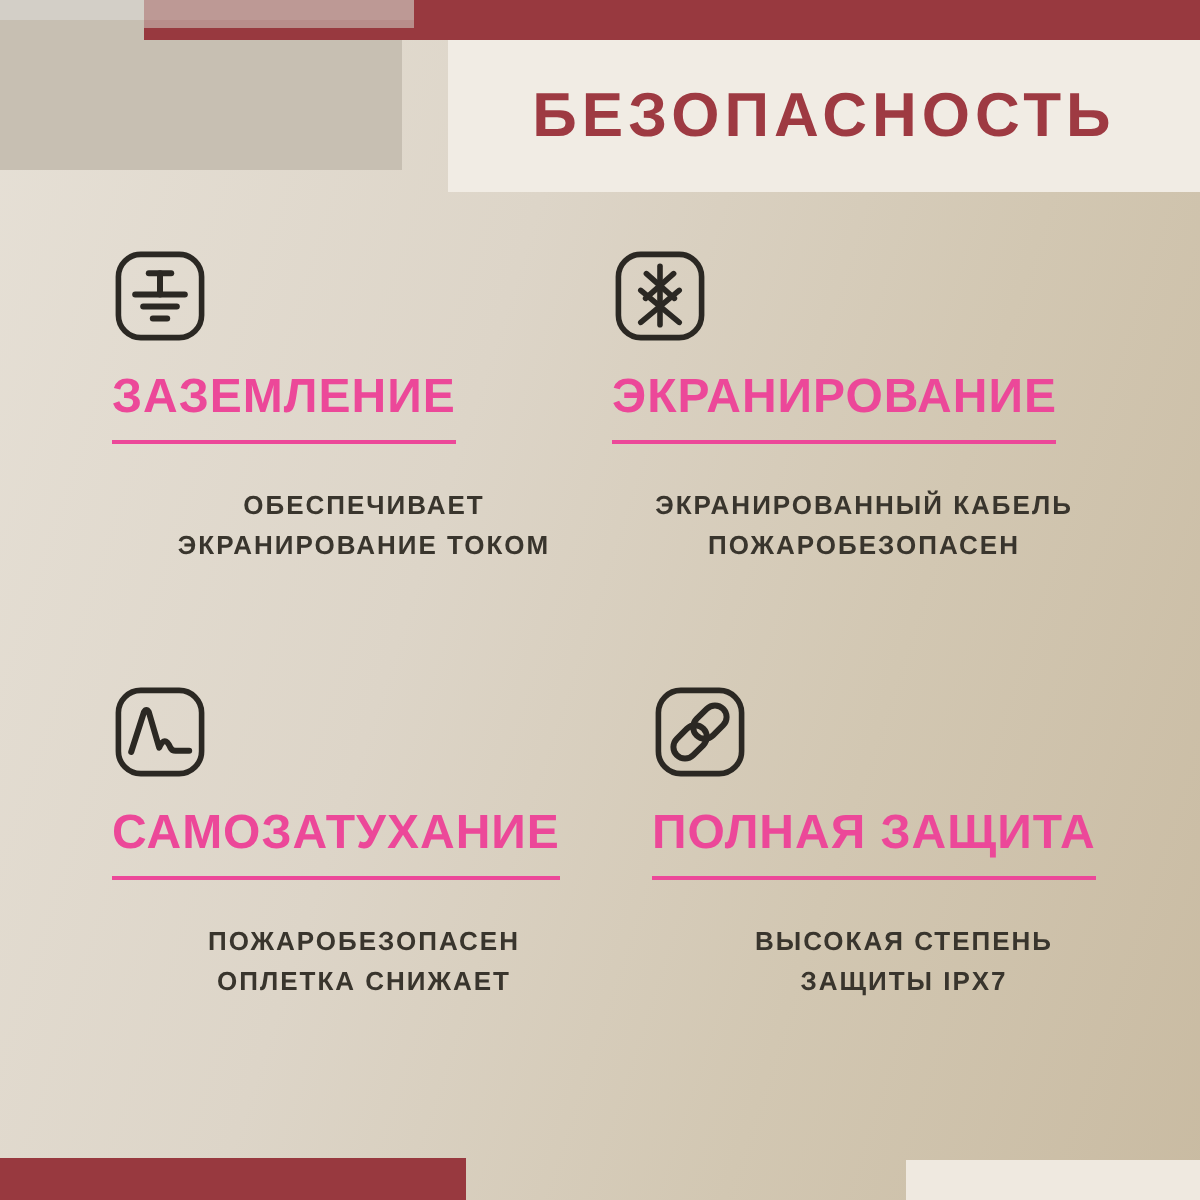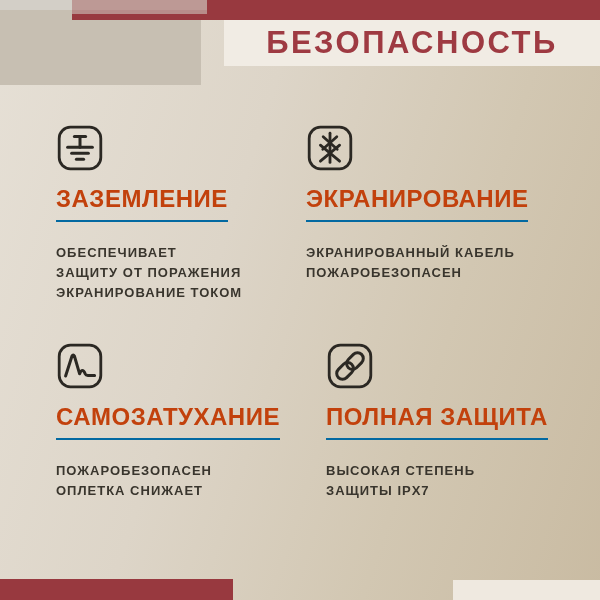--- a/index.html
+++ b/index.html
@@ -10,44 +10,44 @@
     background:linear-gradient(108deg,#e6e0d6 0%,#ddd5c8 38%,#d2c7b2 70%,#c9bba2 100%);
   }
   .abs{position:absolute;}
   
   .strip-gray{left:0;top:0;width:72px;height:10px;background:#d3cfc7;}
   .rect-gray{left:0;top:10px;width:201px;height:75px;background:#c7bfb2;}
   .red-bar{left:72px;top:10px;width:528px;height:10px;background:#98393f;}
   .red-top{left:207px;top:0;width:393px;height:10px;background:#98393f;}
   .rect-pink{left:72px;top:0;width:135px;height:14px;background:rgba(186,147,144,0.93);}
   .title-panel{
-    left:224px;top:20px;width:376px;height:46px;background:#f1ece4;
+    left:224px;top:20px;width:376px;height:76px;background:#f1ece4;
     display:flex;align-items:center;justify-content:center;
   }
   .title-panel h1{
     margin:0;font-size:31px;font-weight:700;letter-spacing:2.5px;
     color:#9e3a42;white-space:nowrap;
   }
   
   .bottom-red{left:0;top:579px;width:233px;height:21px;background:#98393f;}
   .bottom-cream{left:453px;top:580px;width:147px;height:20px;background:#efe9e0;}
   
   .section{width:252px;}
   .s1{left:56px;top:124px;}
   .s2{left:306px;top:124px;}
   .s3{left:56px;top:342px;}
   .s4{left:326px;top:342px;}
   .icon-box{width:48px;height:48px;display:block;}
   .icon-box svg{width:48px;height:48px;display:block;}
   .sec-title{
     display:inline-block;margin:13px 0 0 0;
-    font-size:24px;font-weight:700;letter-spacing:0.5px;color:#c2410c;
-    padding-bottom:7px;border-bottom:2px solid #0369a1;white-space:nowrap;
+    font-size:24px;font-weight:700;letter-spacing:0.5px;color:#ec4899;
+    padding-bottom:7px;border-bottom:2px solid #ec4899;white-space:nowrap;
   }
-  .sec-body{margin-top:21px;}
+  .sec-body{margin-top:21px;text-align:center;}
   .sec-body div{
     font-size:13px;font-weight:700;letter-spacing:1px;line-height:20px;
     color:#39352d;white-space:nowrap;
   }
   .stroke{fill:none;stroke:#2b2823;stroke-linecap:round;stroke-linejoin:round;}
 </style>
 </head>
 <body>
 
 <div class="abs strip-gray"></div>
@@ -71,21 +71,20 @@
         <line class="stroke" x1="7.8" y1="14.6" x2="16.2" y2="14.6"></line>
         <line class="stroke" x1="10.2" y1="17.6" x2="13.8" y2="17.6"></line>
       </g>
     </svg>
   </span>
   <div>
     <h2 class="sec-title">ЗАЗЕМЛЕНИЕ</h2>
   </div>
   <div class="sec-body">
     <div>ОБЕСПЕЧИВАЕТ</div>
-    <div>ЗАЩИТУ ОТ ПОРАЖЕНИЯ</div>
     <div>ЭКРАНИРОВАНИЕ ТОКОМ</div>
   </div>
 </div>
 
 <div class="abs section s2">
   <span class="icon-box">
     <svg viewBox="0 0 24 24">
       <rect class="stroke" x="1.6" y="1.6" width="20.8" height="20.8" rx="5.6" stroke-width="1.4"></rect>
       <g stroke-width="1.4">
         <line class="stroke" x1="12" y1="4.6" x2="12" y2="19.2"></line>

